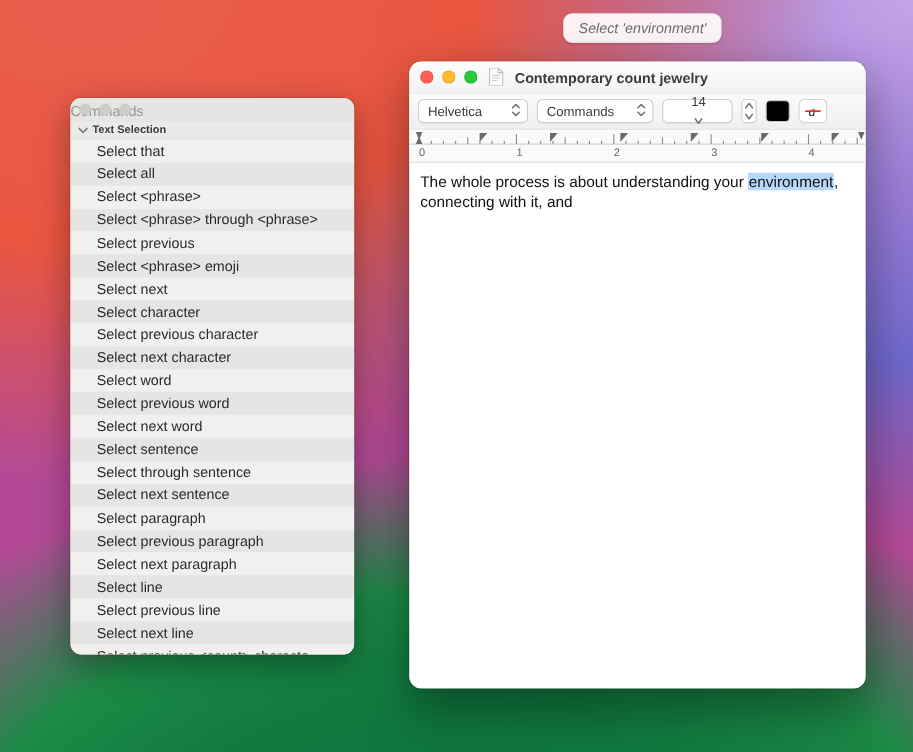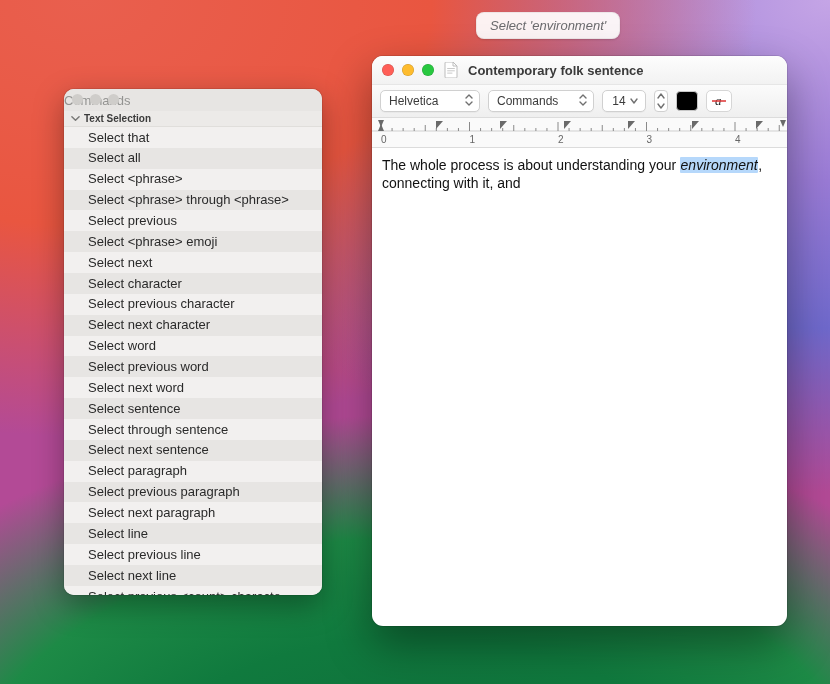--- a/index.html
+++ b/index.html
@@ -10,21 +10,21 @@
         radial-gradient(140% 110% at 10% 0%, #e95f4e 0%, #e95640 30%, rgba(233,86,64,0) 58%),
         radial-gradient(150% 120% at 100% 0%, #c5a5e6 0%, #9a7bd6 22%, #6f69cc 40%, rgba(111,105,204,0) 60%),
         radial-gradient(120% 90% at 50% 120%, #0f6a3a 0%, #107a3e 30%, #1d8a46 46%, rgba(29,138,70,0) 66%),
         #b34a96;
       position: relative;
     }
 
     
     .voice-bubble {
       position: absolute;
-      top: 12px; left: 476px;
+      top: 12px; left: 512px;
       background: rgba(255,255,255,0.92);
       color: #6b6b6e;
       font-style: italic;
       font-size: 13px;
       padding: 6px 14px;
       border-radius: 8px;
       box-shadow: 0 1px 2px rgba(0,0,0,0.15), inset 0 0 0 1px rgba(0,0,0,0.05);
     }
 
     
@@ -123,21 +123,21 @@
       background: #ffffff;
       border: 1px solid #d0d0d0;
       border-radius: 5px;
       display: flex; align-items: center; justify-content: space-between;
       padding: 0 6px 0 8px;
       font-size: 12px; color: #3b3b3b;
       box-shadow: 0 1px 0 rgba(0,0,0,0.03);
     }
     .font-family-select { width: 100px; }
     .font-style-select { width: 106px; }
-    .font-size-select { width: 44px; justify-content: center; gap: 4px; }
+    .font-size-select { width: 64px; justify-content: center; gap: 4px; flex-direction: column; }
     .te-select .caret { color:#707070; }
     .stepper {
       width: 14px; height: 22px;
       border: 1px solid #d0d0d0; border-radius: 4px;
       background: #fff;
       display: flex; flex-direction: column;
     }
     .stepper div { flex:1; display:flex; align-items:center; justify-content:center; }
     .stepper svg { display:block; }
     .color-swatch {
@@ -162,21 +162,21 @@
 
     .te-body {
       flex: 1;
       padding: 8px 10px;
       font-family: Helvetica, Arial, sans-serif;
       font-size: 14px;
       color: #111;
       line-height: 1.30;
     }
     .doc-seg { display:inline; }
-    .hl { background: #b6d8fb; border-radius: 1px; padding: 0 0.5px; font-style: italic; }
+    .hl { background: #b6d8fb; border-radius: 1px; padding: 0 0.5px; }
 
   </style>
 </head>
 <body>
 
 <div class="voice-bubble">
   <span>Select 'environment'</span>
 </div>
 
 <div class="commands-window">
@@ -232,21 +232,21 @@
     </div>
     <span class="te-doc-icon">
       <svg width="14" height="16" viewBox="0 0 14 16">
         <path d="M2 0 H9 L13 4 V15 A1 1 0 0 1 12 16 H2 A1 1 0 0 1 1 15 V1 A1 1 0 0 1 2 0 Z" fill="#ffffff" stroke="#bcbcbc" stroke-width="1"></path>
         <path d="M9 0 V4 H13" fill="none" stroke="#bcbcbc" stroke-width="1"></path>
         <rect x="3.2" y="6" width="7.6" height="1" fill="#c9c9c9"></rect>
         <rect x="3.2" y="8.3" width="7.6" height="1" fill="#c9c9c9"></rect>
         <rect x="3.2" y="10.6" width="5.2" height="1" fill="#c9c9c9"></rect>
       </svg>
     </span>
-    <span class="te-title">Contemporary folk sentence</span>
+    <span class="te-title">Contemporary count jewelry</span>
   </div>
 
   <div class="te-toolbar">
     <div class="te-select font-family-select">
       <span>Helvetica</span>
       <span class="caret">
         <svg width="8" height="12" viewBox="0 0 8 12">
             <path d="M1 4 L4 1 L7 4 M1 8 L4 11 L7 8" fill="none" stroke="currentColor" stroke-width="1.4" stroke-linecap="round" stroke-linejoin="round"></path>
           </svg>
       </span>

